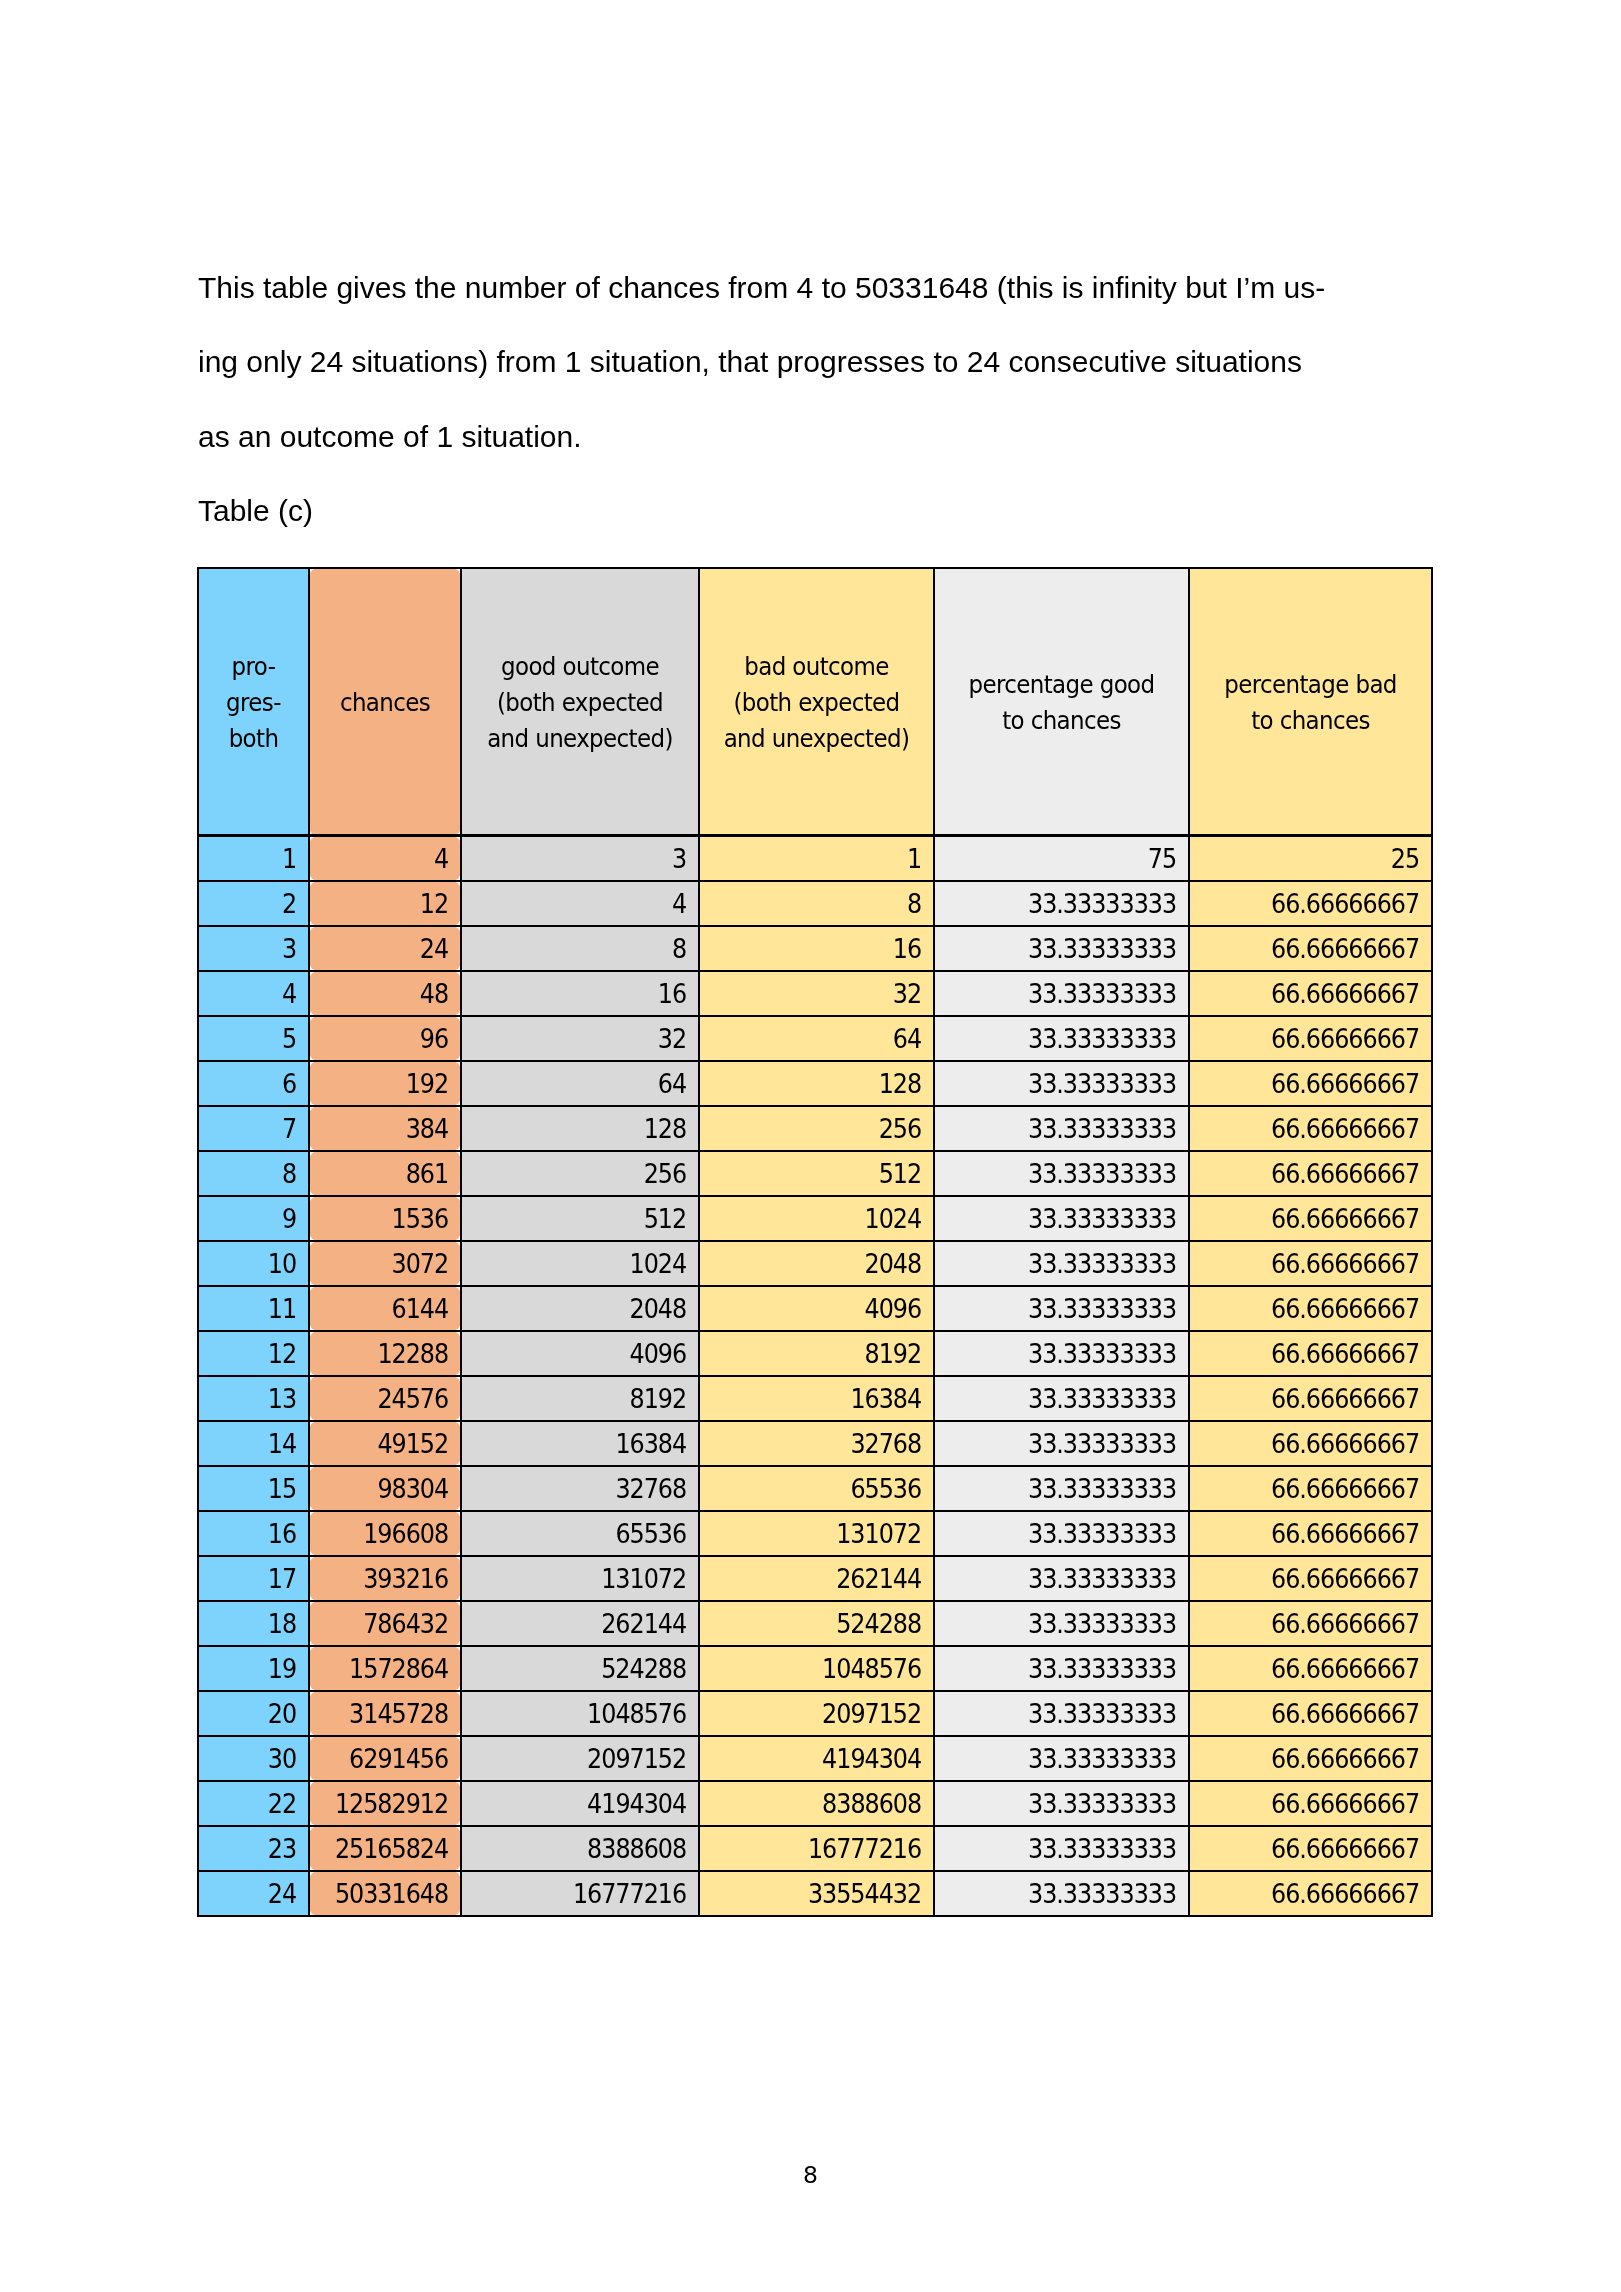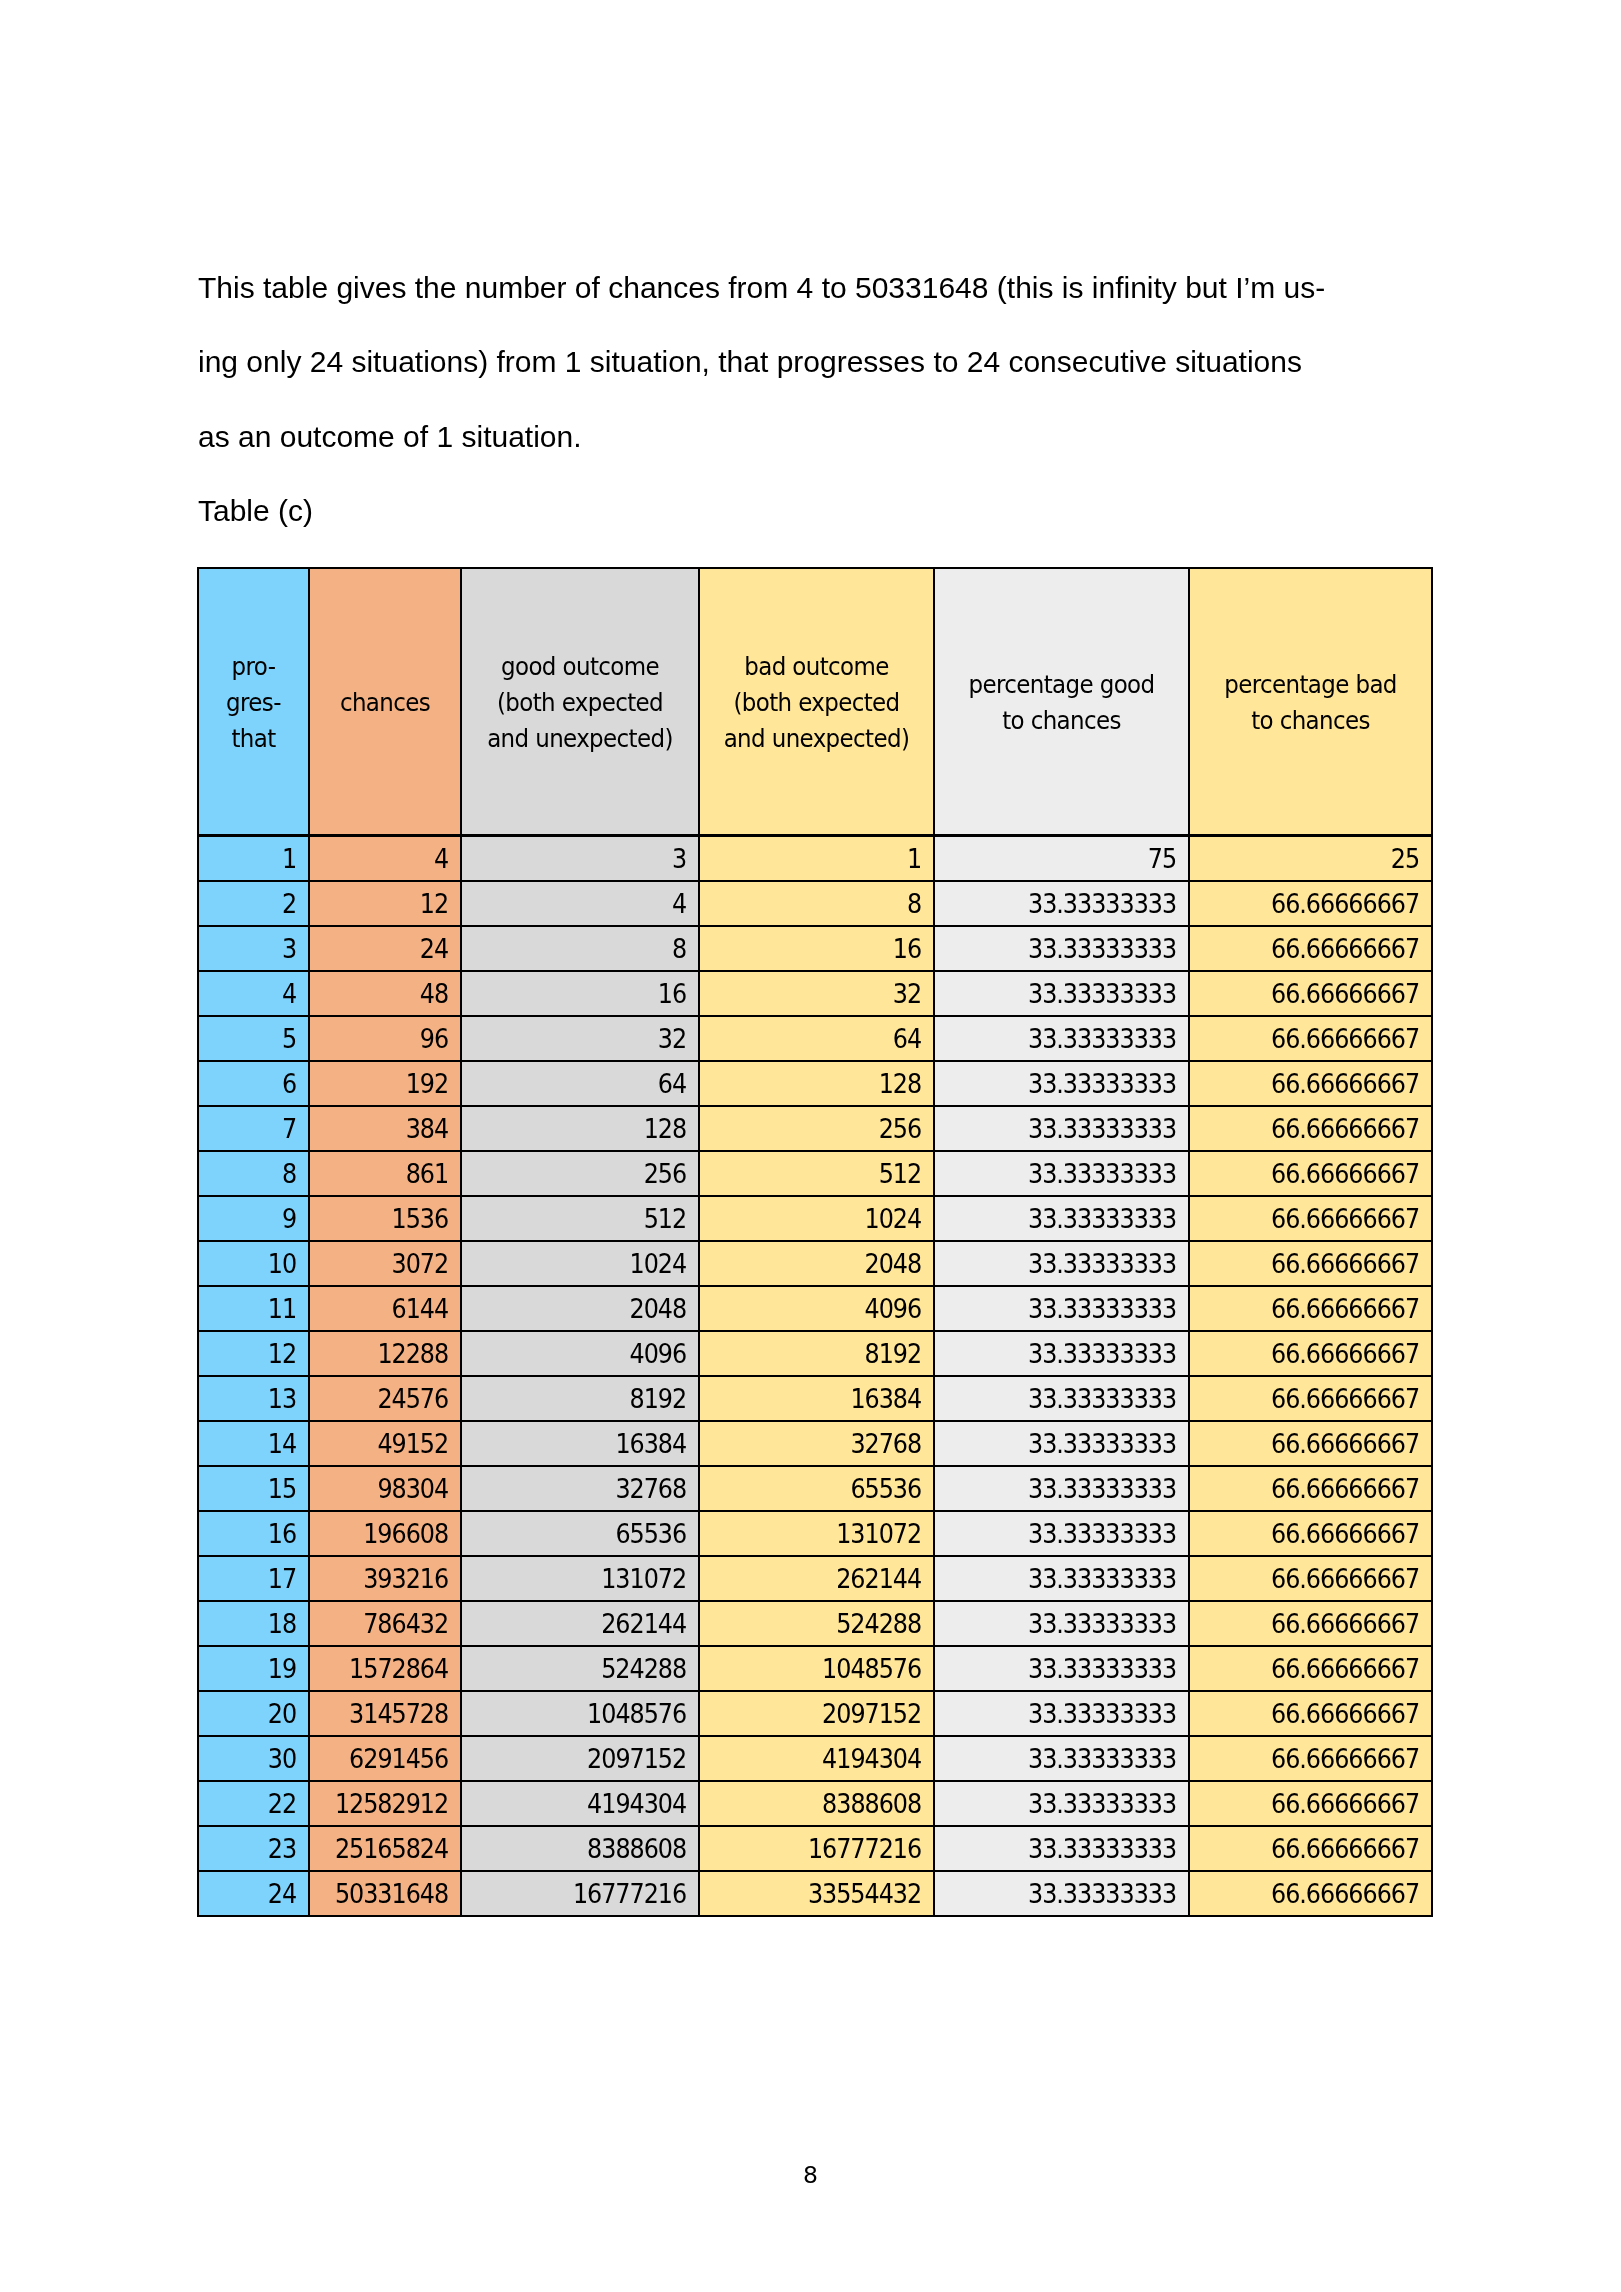--- a/index.html
+++ b/index.html
@@ -61,21 +61,21 @@
   table.data td {
     height: 43px;
     font-size: 26.5px;
     text-align: right;
     vertical-align: middle;
     padding-right: 11.8px;
     font-family: "DejaVu Sans", sans-serif;
     letter-spacing: -1px;
   }
   .bg-prog { background: #7dd3fc; }
-  .bg-chances { background: #F4B183; }
+  .bg-chances { background: #F4B183; border-radius: 9px; }
   .bg-good { background: #D9D9D9; margin-top: 16px; }
   .bg-bad { background: #FFE699; }
   .bg-pgood { background: #EDEDED; }
   .bg-pbad { background: #FFE699; }
 
   #page-number {
     position: absolute;
     top: 2161px;
     left: 0;
     width: 1621px;
@@ -99,21 +99,21 @@
       <col class="c2">
       <col class="c3">
       <col class="c4">
       <col class="c5">
   </colgroup>
   <thead>
     <tr>
       <th class="bg-prog">
           <div>pro-</div>
           <div>gres-</div>
-          <div>that</div>
+          <div>both</div>
         </th>
       <th class="bg-chances">
           <div>chances</div>
         </th>
       <th class="bg-good">
           <div>good outcome</div>
           <div>(both expected</div>
           <div>and unexpected)</div>
         </th>
       <th class="bg-bad">

